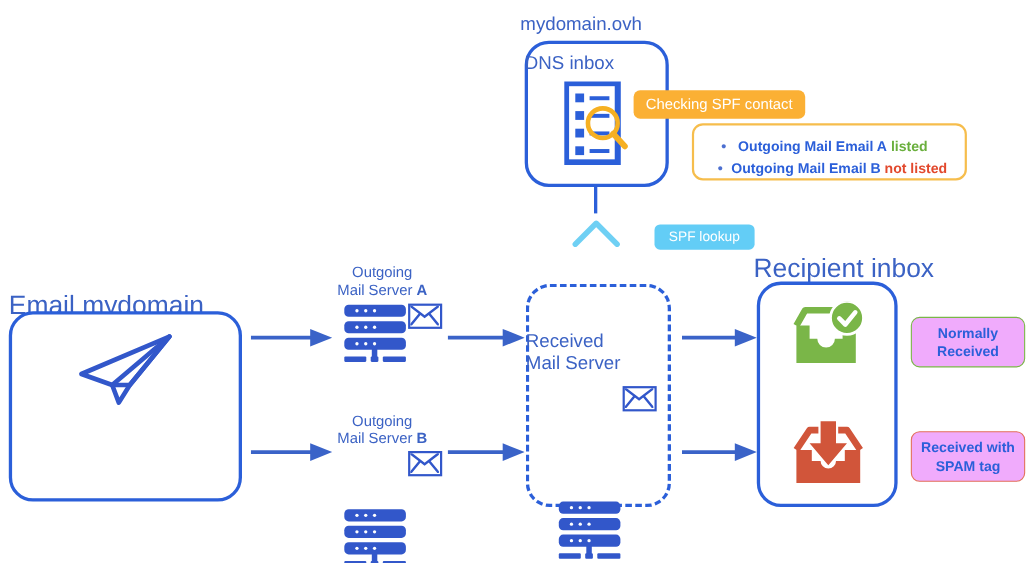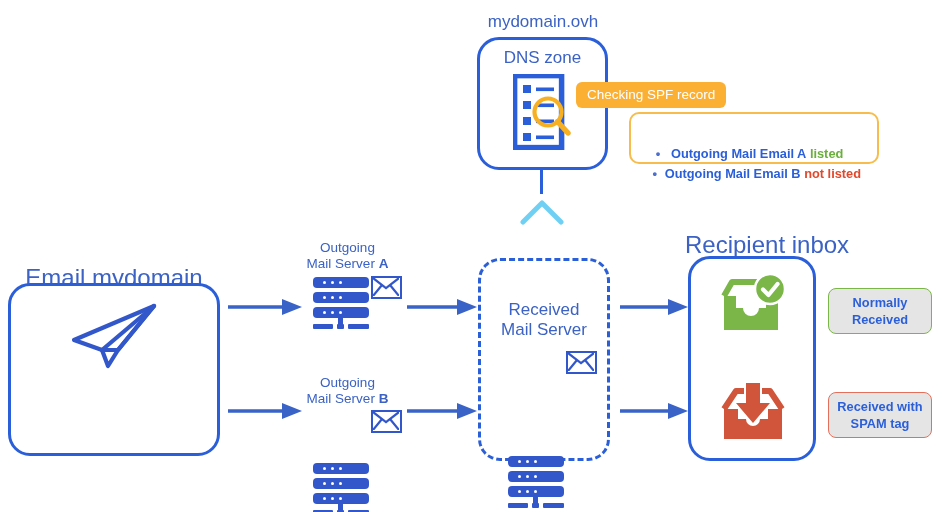--- a/index.html
+++ b/index.html
@@ -17,21 +17,21 @@
     background: #ffffff;
     overflow: hidden;
   }
   .abs { position: absolute; }
 
   
   .title {
     color: #3b62c4;
     font-size: 17px;
     line-height: 1.15;
-    text-align: center;
+    text-align: left;
     white-space: nowrap;
   }
   .title-lg { font-size: 24px; }
   .small-title {
     color: #3b62c4;
     font-size: 13.5px;
     line-height: 1.18;
     text-align: center;
     white-space: nowrap;
   }
@@ -99,28 +99,28 @@
     line-height: 1.55;
     white-space: nowrap;
   }
   .callout-bullet {
     color: #4c6fd0;
     width: 26px;
     display: inline-block;
     text-align: center;
     font-size: 13px;
   }
-  .ok  { color: #6aaf3d; margin-top: 21px; }
+  .ok  { color: #6aaf3d; }
   .bad { color: #e2482c; }
 
   
   .status-badge {
     box-sizing: border-box;
     border-radius: 8px;
-    background: #e5e5e5;
+    background: #f0abfc;
     color: #2b5fd9;
     font-size: 12.8px;
     font-weight: bold;
     line-height: 1.35;
     display: flex;
     align-items: center;
     justify-content: center;
     text-align: center;
   }
   .status-ok  { border: 1.7px solid #7ab648; }
@@ -165,41 +165,41 @@
 </style>
 </head>
 <body>
 
 <div id="canvas">
 
   <div class="abs title" style="left:473px; top:12px; width:140px;">mydomain.ovh</div>
 
   <div class="abs rbox" style="left:477px; top:37px; width:131px; height:133px;"></div>
 
-  <div class="abs title" style="left:477px; top:48px; width:131px;">DNS zone</div>
+  <div class="abs title" style="left:477px; top:48px; width:131px;">DNS inbox</div>
 
   <div class="abs" style="left:513px; top:74px; width:60px; height:76px;">
     <svg width="60" height="76" viewBox="0 0 60 76">
       <rect x="1.6" y="1.6" width="47" height="72" fill="#ffffff" stroke="#2b5fd9" stroke-width="5.5"></rect>
       <g fill="#2b5fd9">
         <rect x="10" y="11" width="8" height="8"></rect>
         <rect x="23" y="13.5" width="18" height="3.6"></rect>
         <rect x="10" y="27" width="8" height="8"></rect>
         <rect x="23" y="29.5" width="18" height="3.6"></rect>
         <rect x="10" y="43" width="8" height="8"></rect>
         <rect x="23" y="45.5" width="18" height="3.6"></rect>
         <rect x="10" y="59" width="8" height="8"></rect>
         <rect x="23" y="61.5" width="18" height="3.6"></rect>
       </g>
       <circle cx="35" cy="38" r="13.5" fill="none" stroke="#f6b022" stroke-width="4.2"></circle>
       <line x1="44.5" y1="47.5" x2="55" y2="59" stroke="#f6b022" stroke-width="5.4" stroke-linecap="round"></line>
     </svg>
   </div>
 
-  <div class="abs amber-badge" style="left:576px; top:82px;">Checking SPF record</div>
+  <div class="abs amber-badge" style="left:576px; top:82px;">Checking SPF contact</div>
 
   <div class="abs callout" style="left:629px; top:112px; width:250px; height:52px;">
     <div class="callout-row">
       <span class="callout-bullet">•</span>
       <span>Outgoing Mail Email A</span>
       <span>&nbsp;</span>
       <span class="ok">listed</span>
     </div>
     <div class="callout-row">
       <span class="callout-bullet">•</span>
@@ -324,20 +324,21 @@
       <line x1="0" y1="9" x2="52" y2="9" stroke="#3a63c8" stroke-width="3.4"></line>
       <polygon points="50,1 70,9 50,17" fill="#3a63c8"></polygon>
     </svg>
   </div>
 
   <div class="abs" style="left:520px; top:199px;">
     <svg width="44" height="26" viewBox="0 0 44 26">
       <polyline points="3,23 22,4 41,23" fill="none" stroke="#6fd0f4" stroke-width="5" stroke-linecap="round" stroke-linejoin="round"></polyline>
     </svg>
   </div>
+  <div class="abs cyan-badge" style="left:595px; top:204px;">SPF lookup</div>
 
   <div class="abs rbox-dashed" style="left:478px; top:258px; width:132px; height:203px;"></div>
   <div class="abs title" style="left:478px; top:300px; width:132px;">
     <div>Received</div>
     <div>Mail Server</div>
   </div>
   <div class="abs server" style="left:508px; top:352px; width:56px; height:52px;">
     <div class="bar" style="left:0; top:0; width:56px;"></div>
     <div class="dots" style="left:10px; top:4px;">
         <i class="dot"></i>

